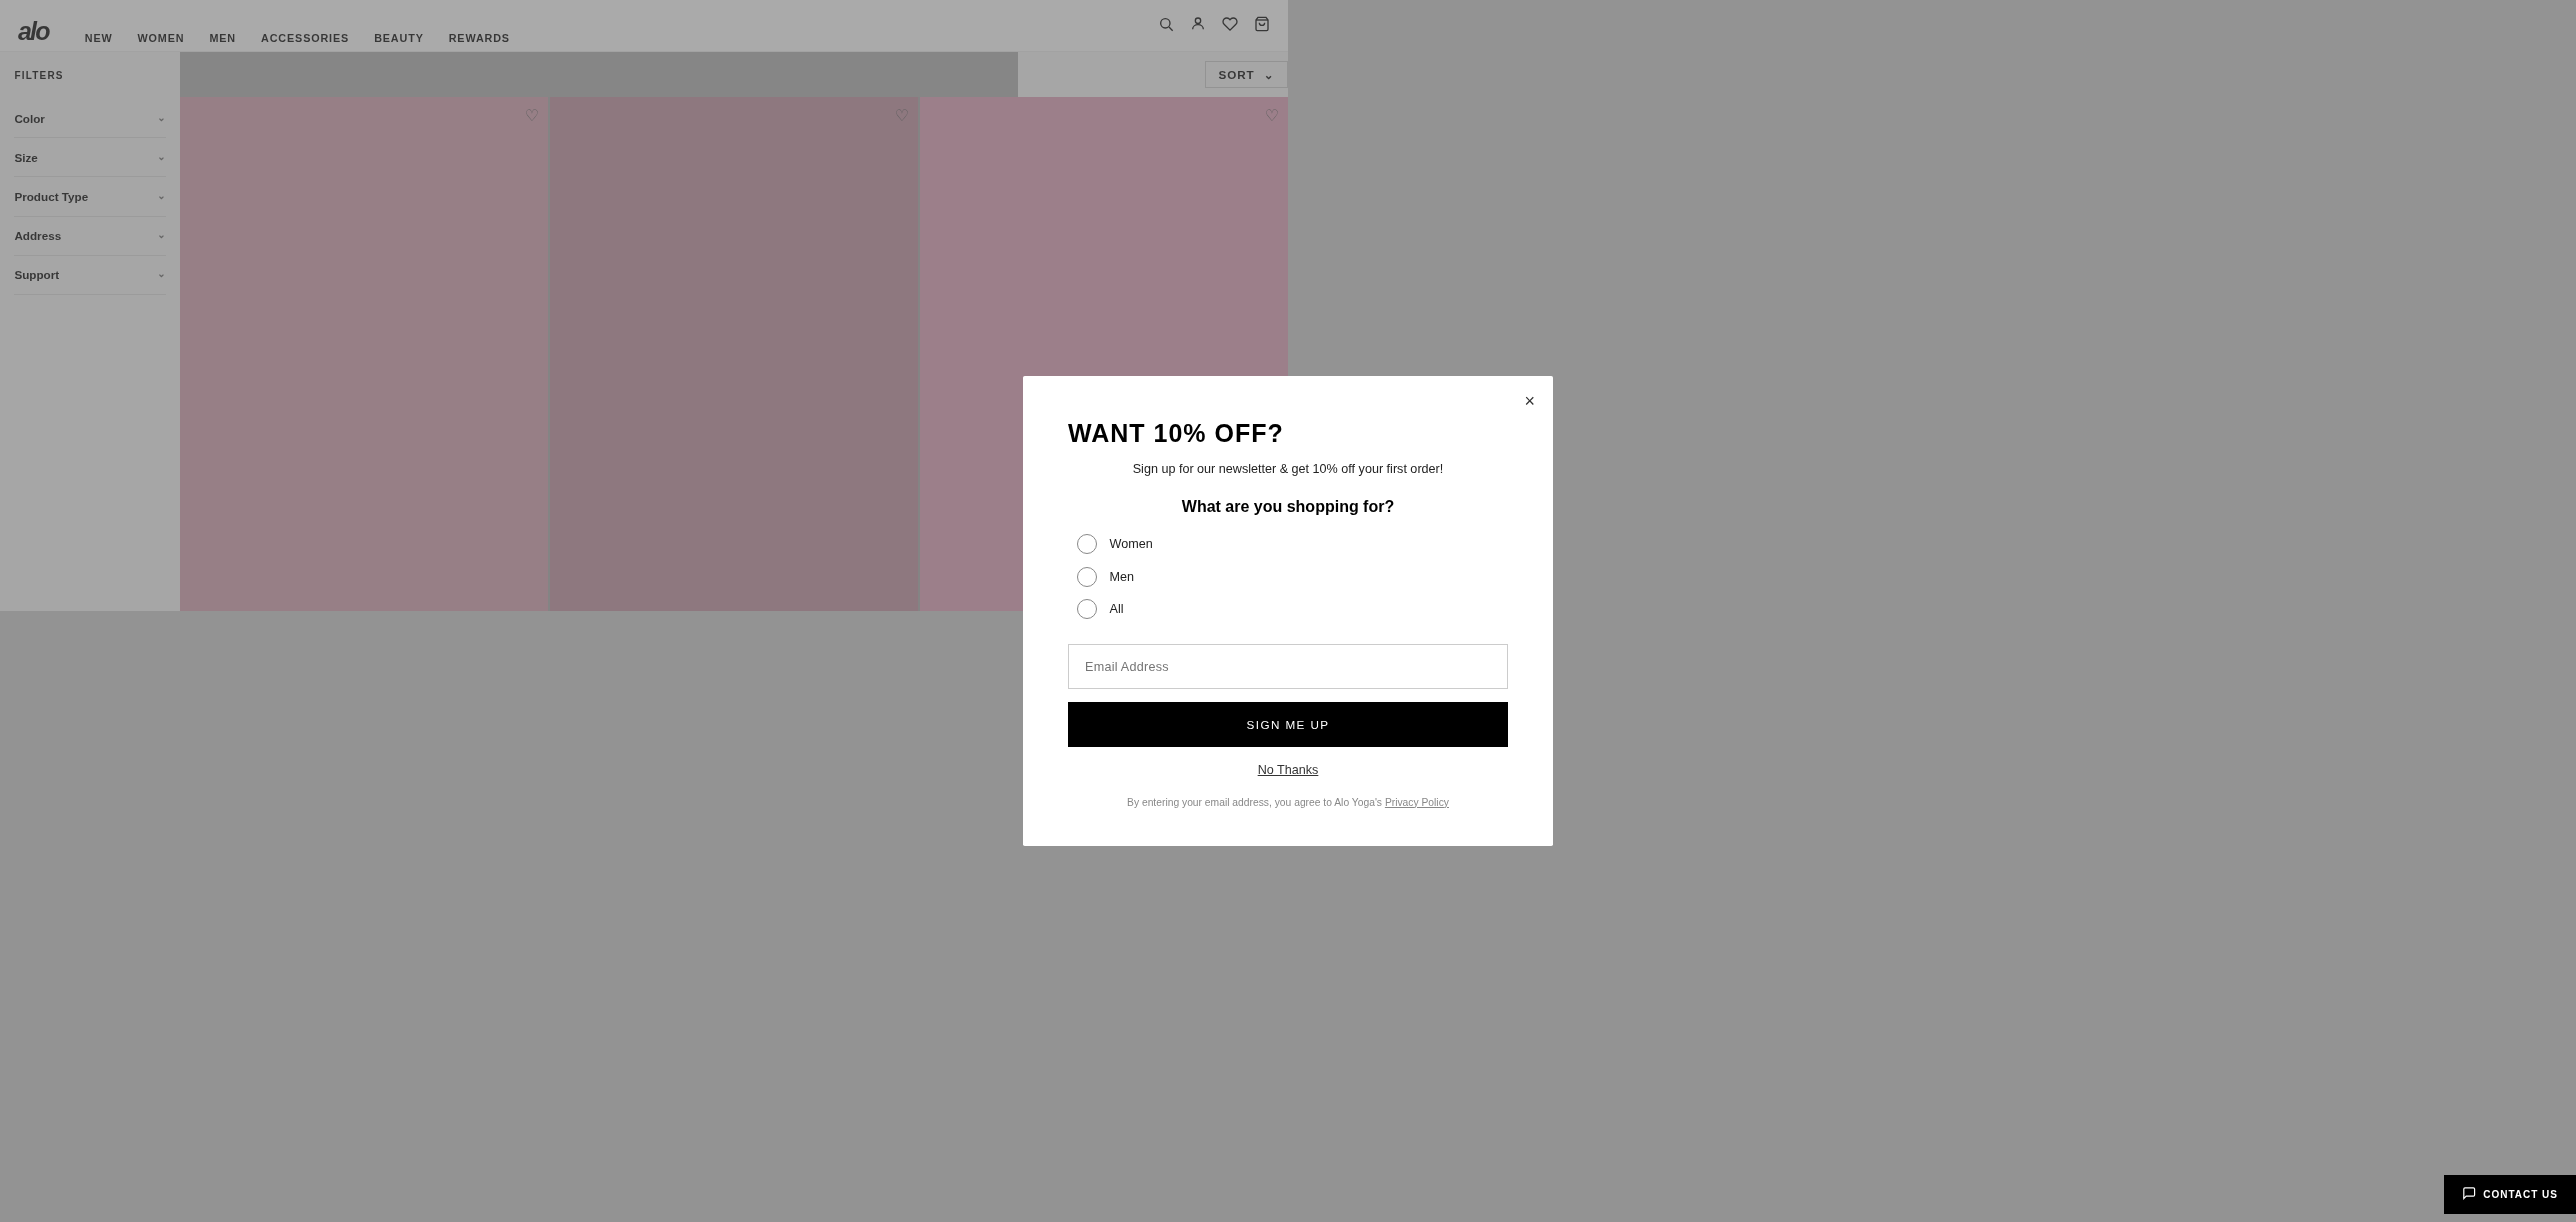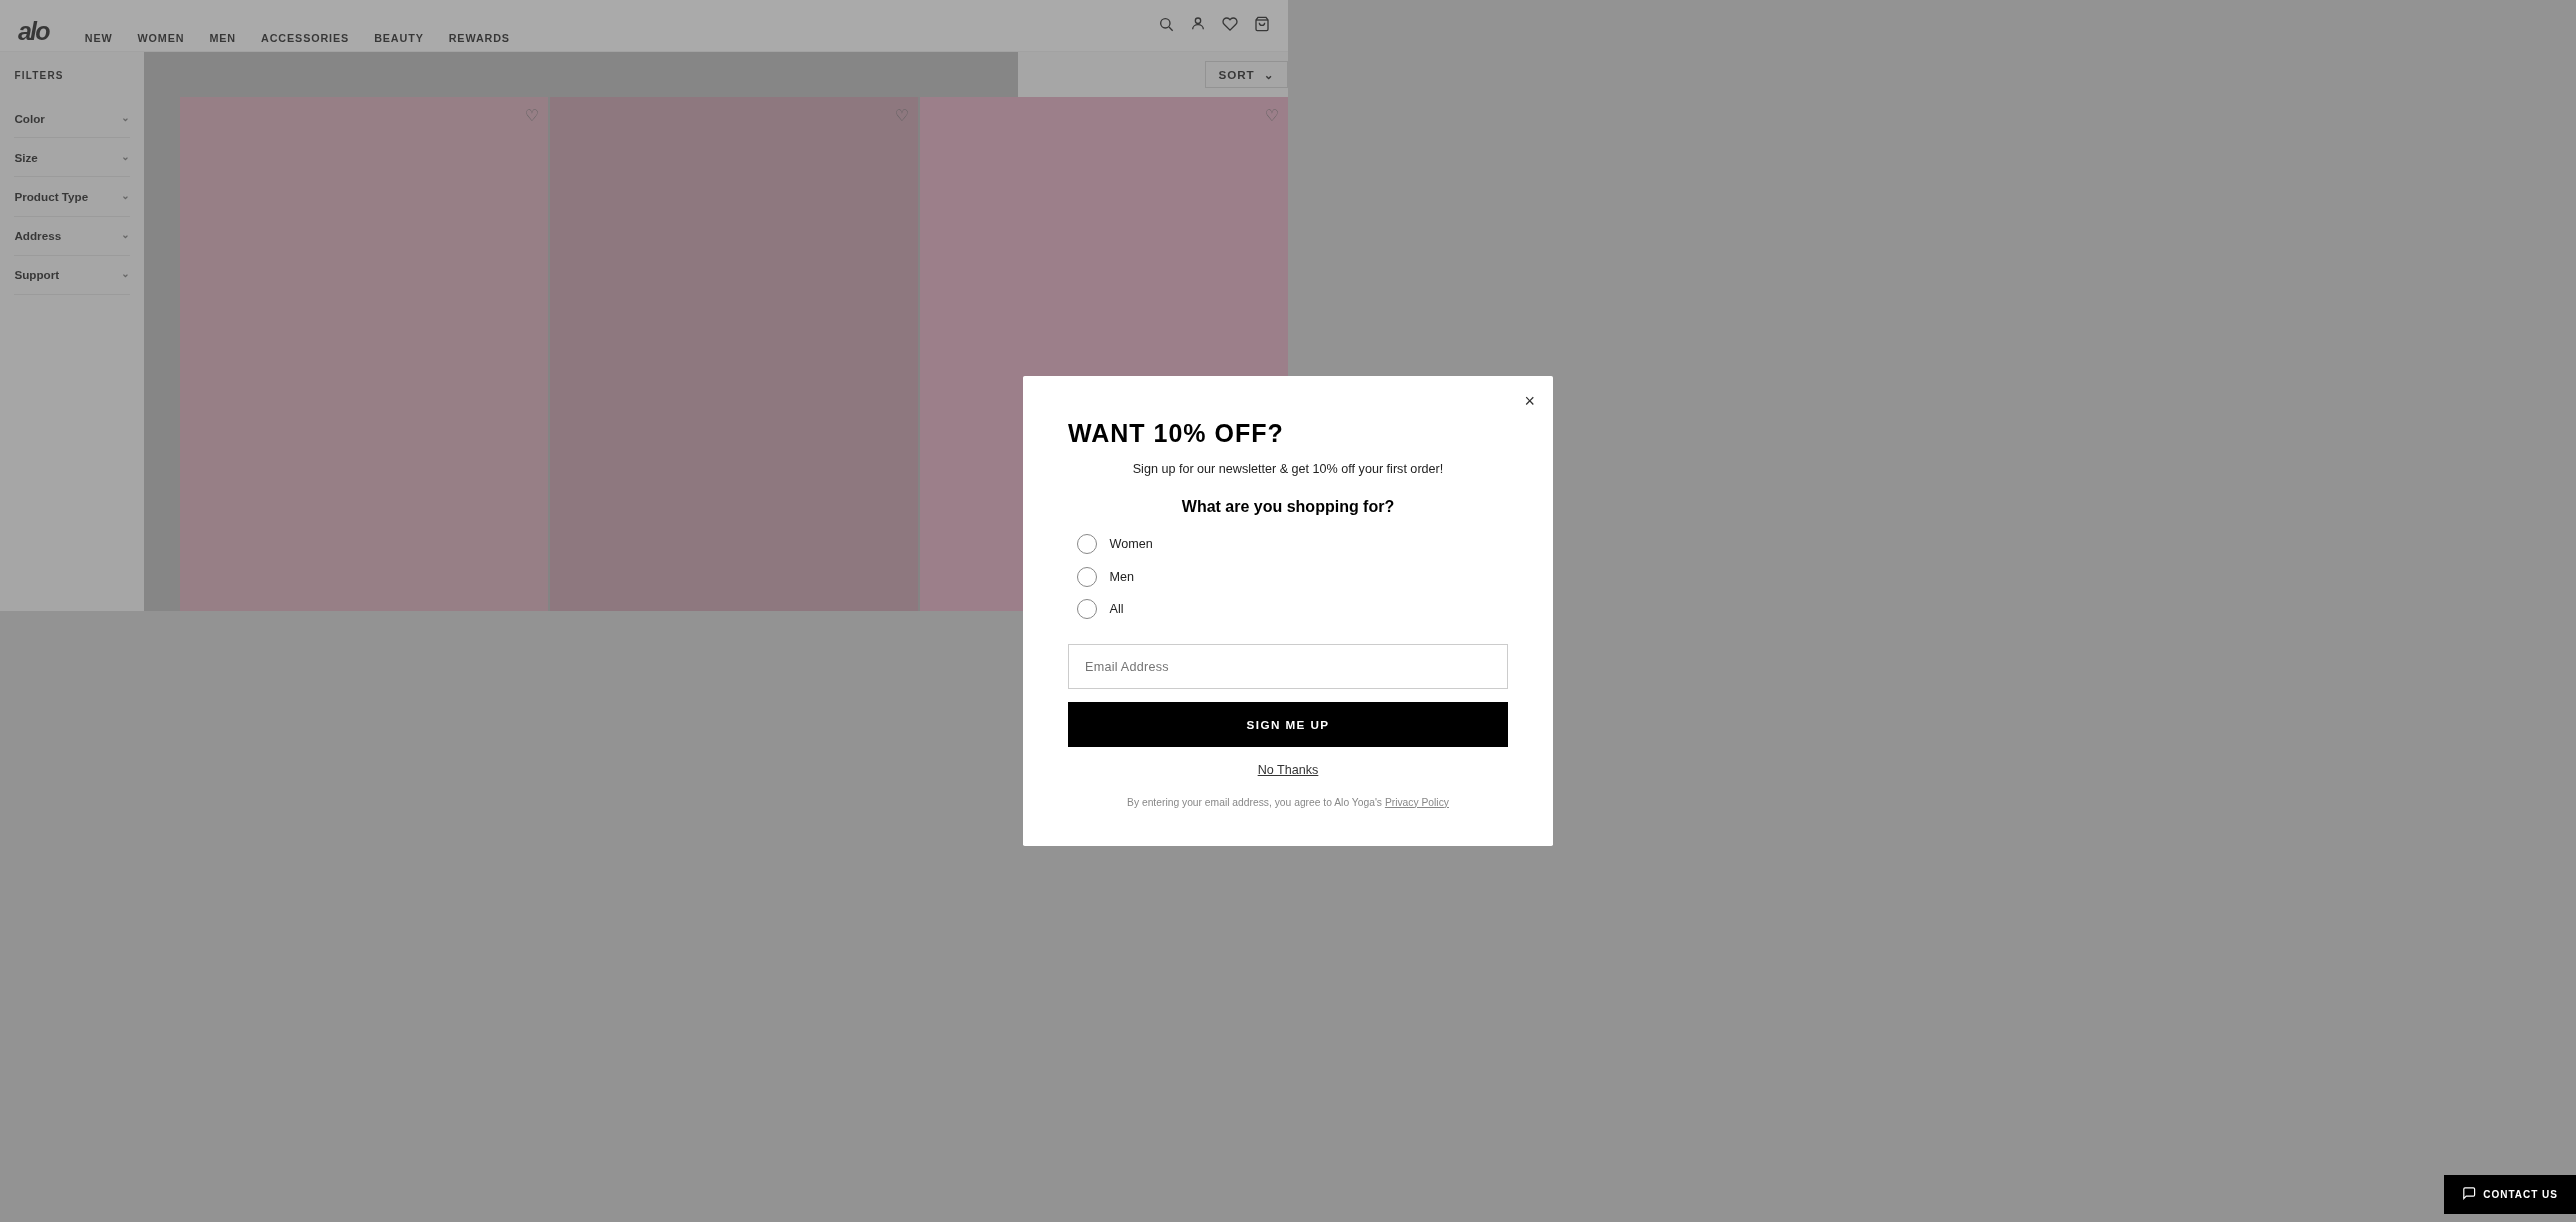--- a/index.html
+++ b/index.html
@@ -64,21 +64,21 @@
       position: absolute;
       top: 52px; left: 0; right: 0; bottom: 0;
       background: #b0b0b0;
     }
 
     
     .filters-panel {
       position: absolute;
       top: 52px;
       left: 0;
-      width: 144px;
+      width: 180px;
       bottom: 0;
       background: #f5f5f5;
       padding: 18px 14.4px;
       z-index: 5;
     }
     .filters-title {
       font-size: 10px;
       font-weight: 700;
       letter-spacing: 0.12em;
       color: #000;
@@ -267,21 +267,21 @@
       outline: none;
       letter-spacing: 0.02em;
     }
     .sign-up-btn {
       width: 100%;
       padding: 16px;
       background: #000;
       color: #fff;
       border: none;
       font-size: 11.7px;
-      font-weight: 700;
+      font-weight: 400;
       letter-spacing: 0.12em;
       text-transform: uppercase;
       cursor: pointer;
       margin-bottom: 16px;
     }
     .no-thanks-link {
       display: block;
       text-align: center;
       font-size: 12.6px;
       color: #333;

